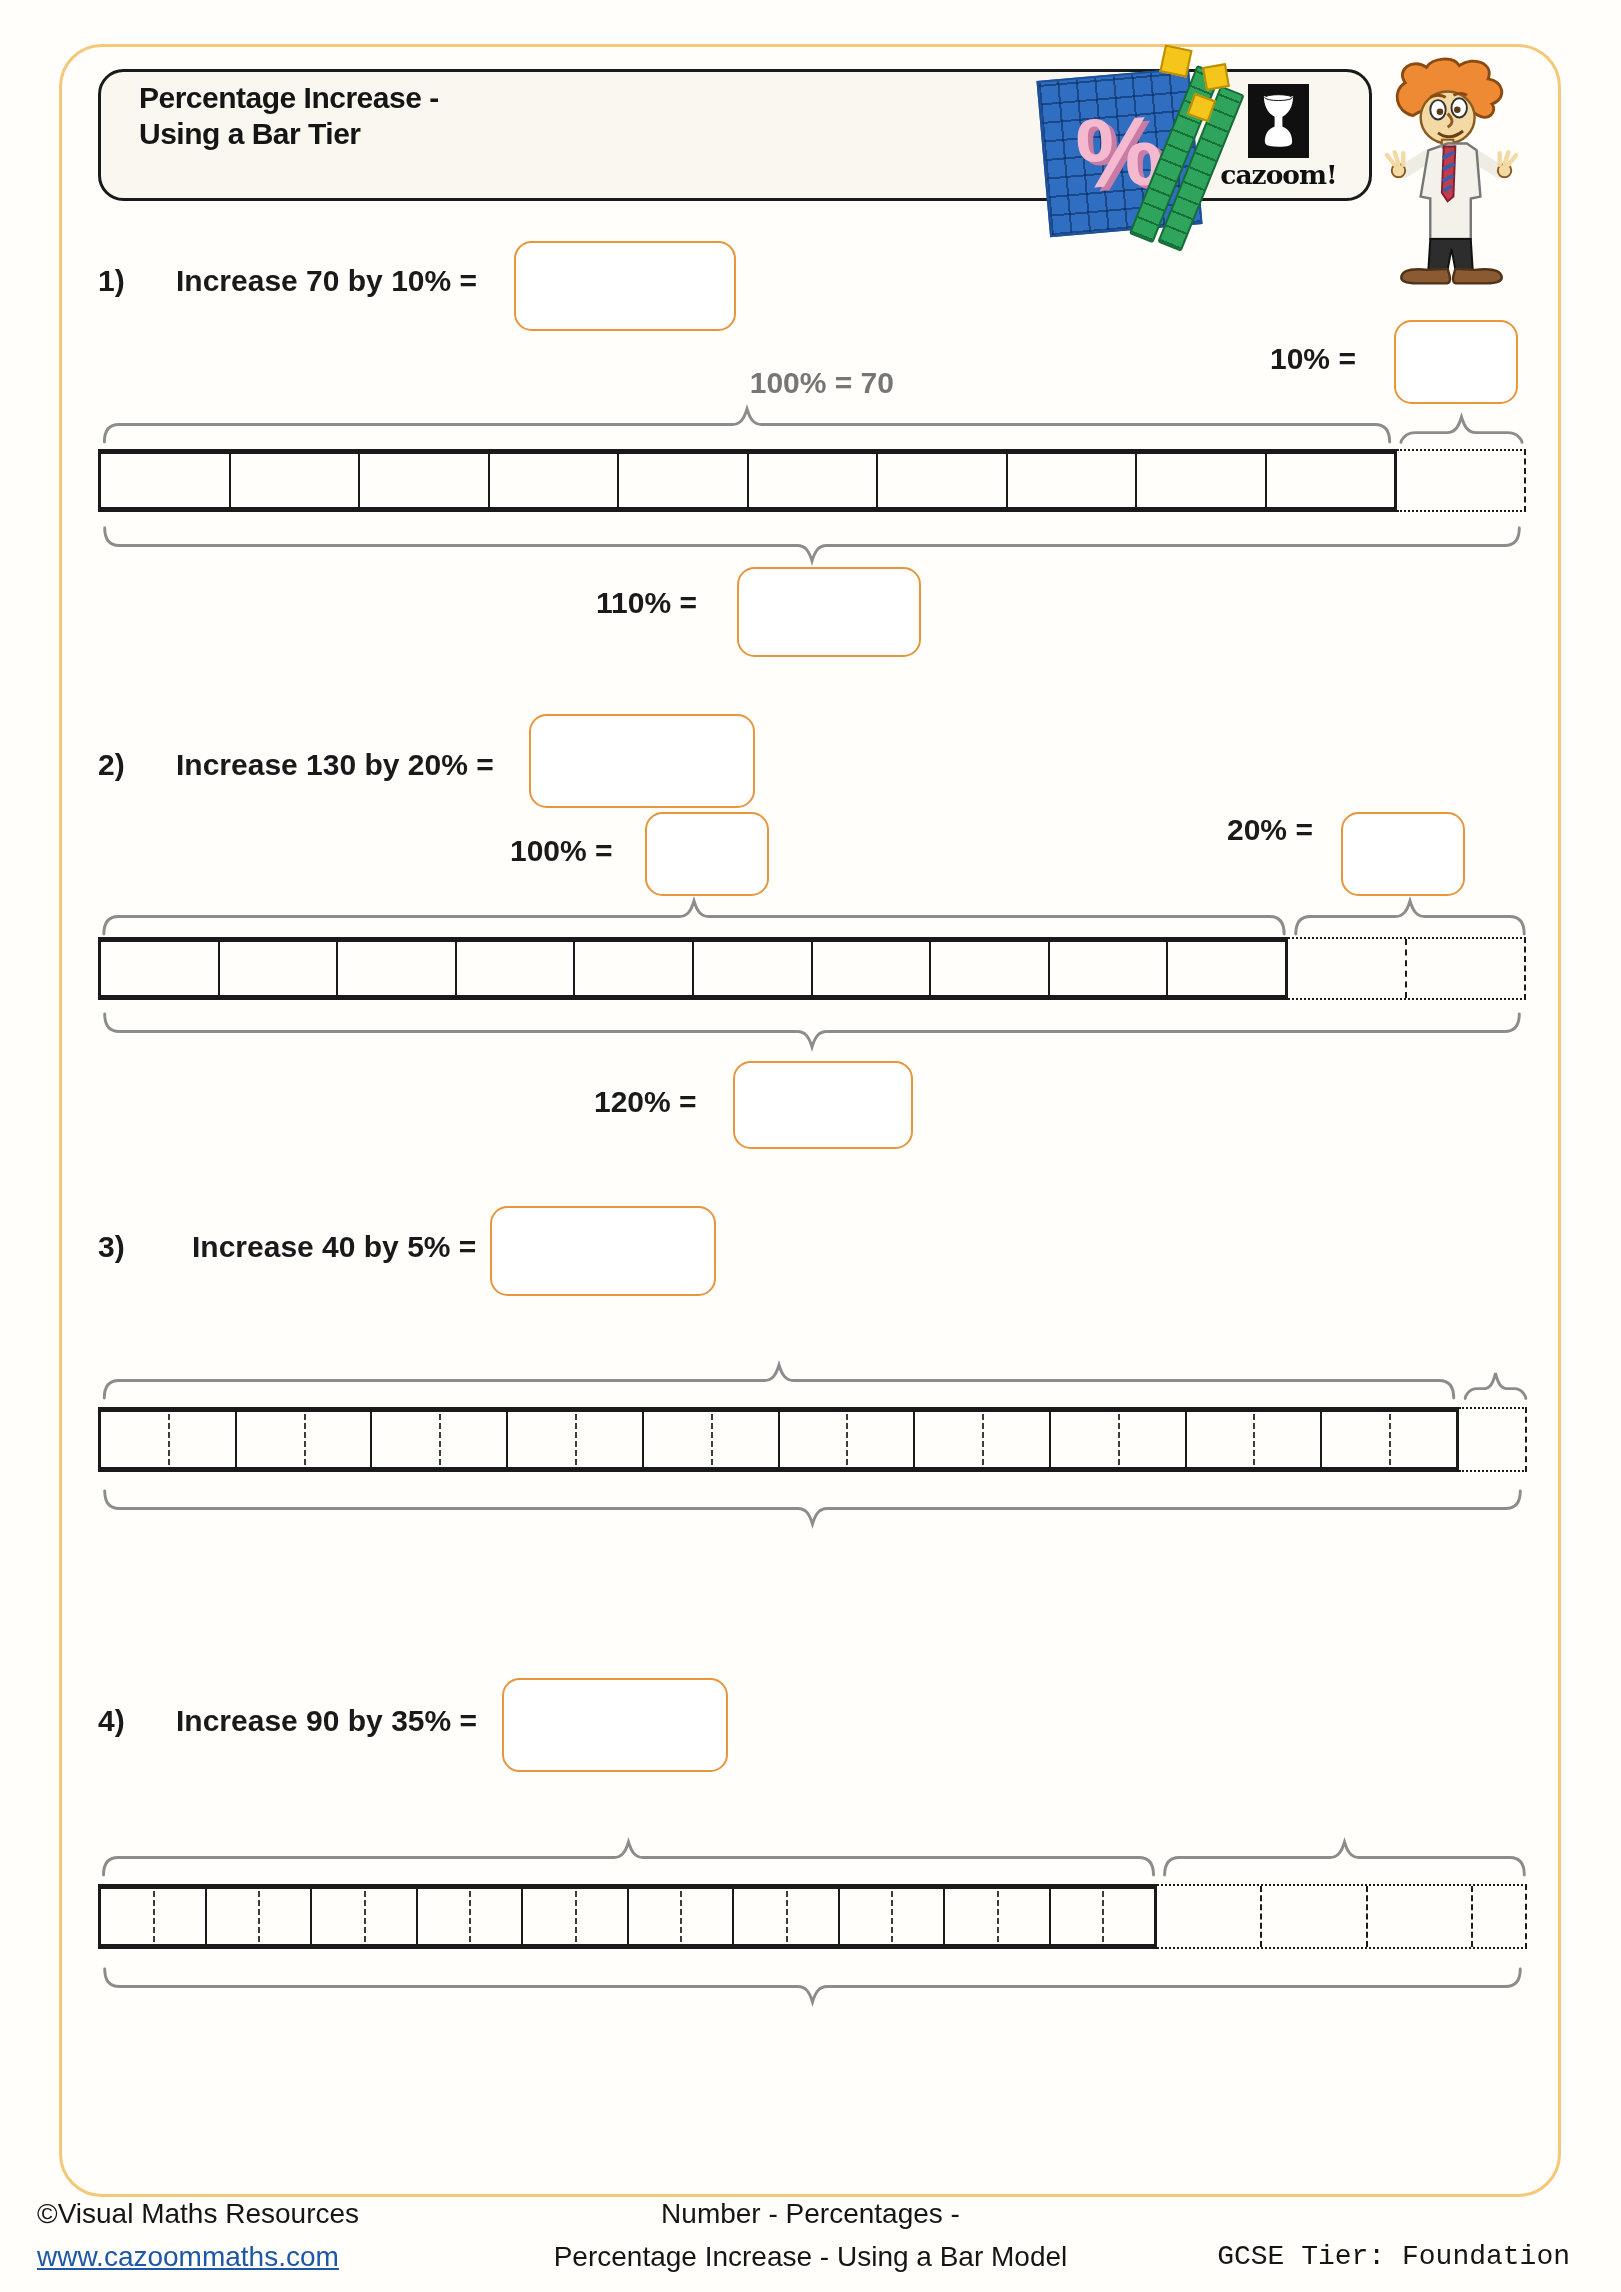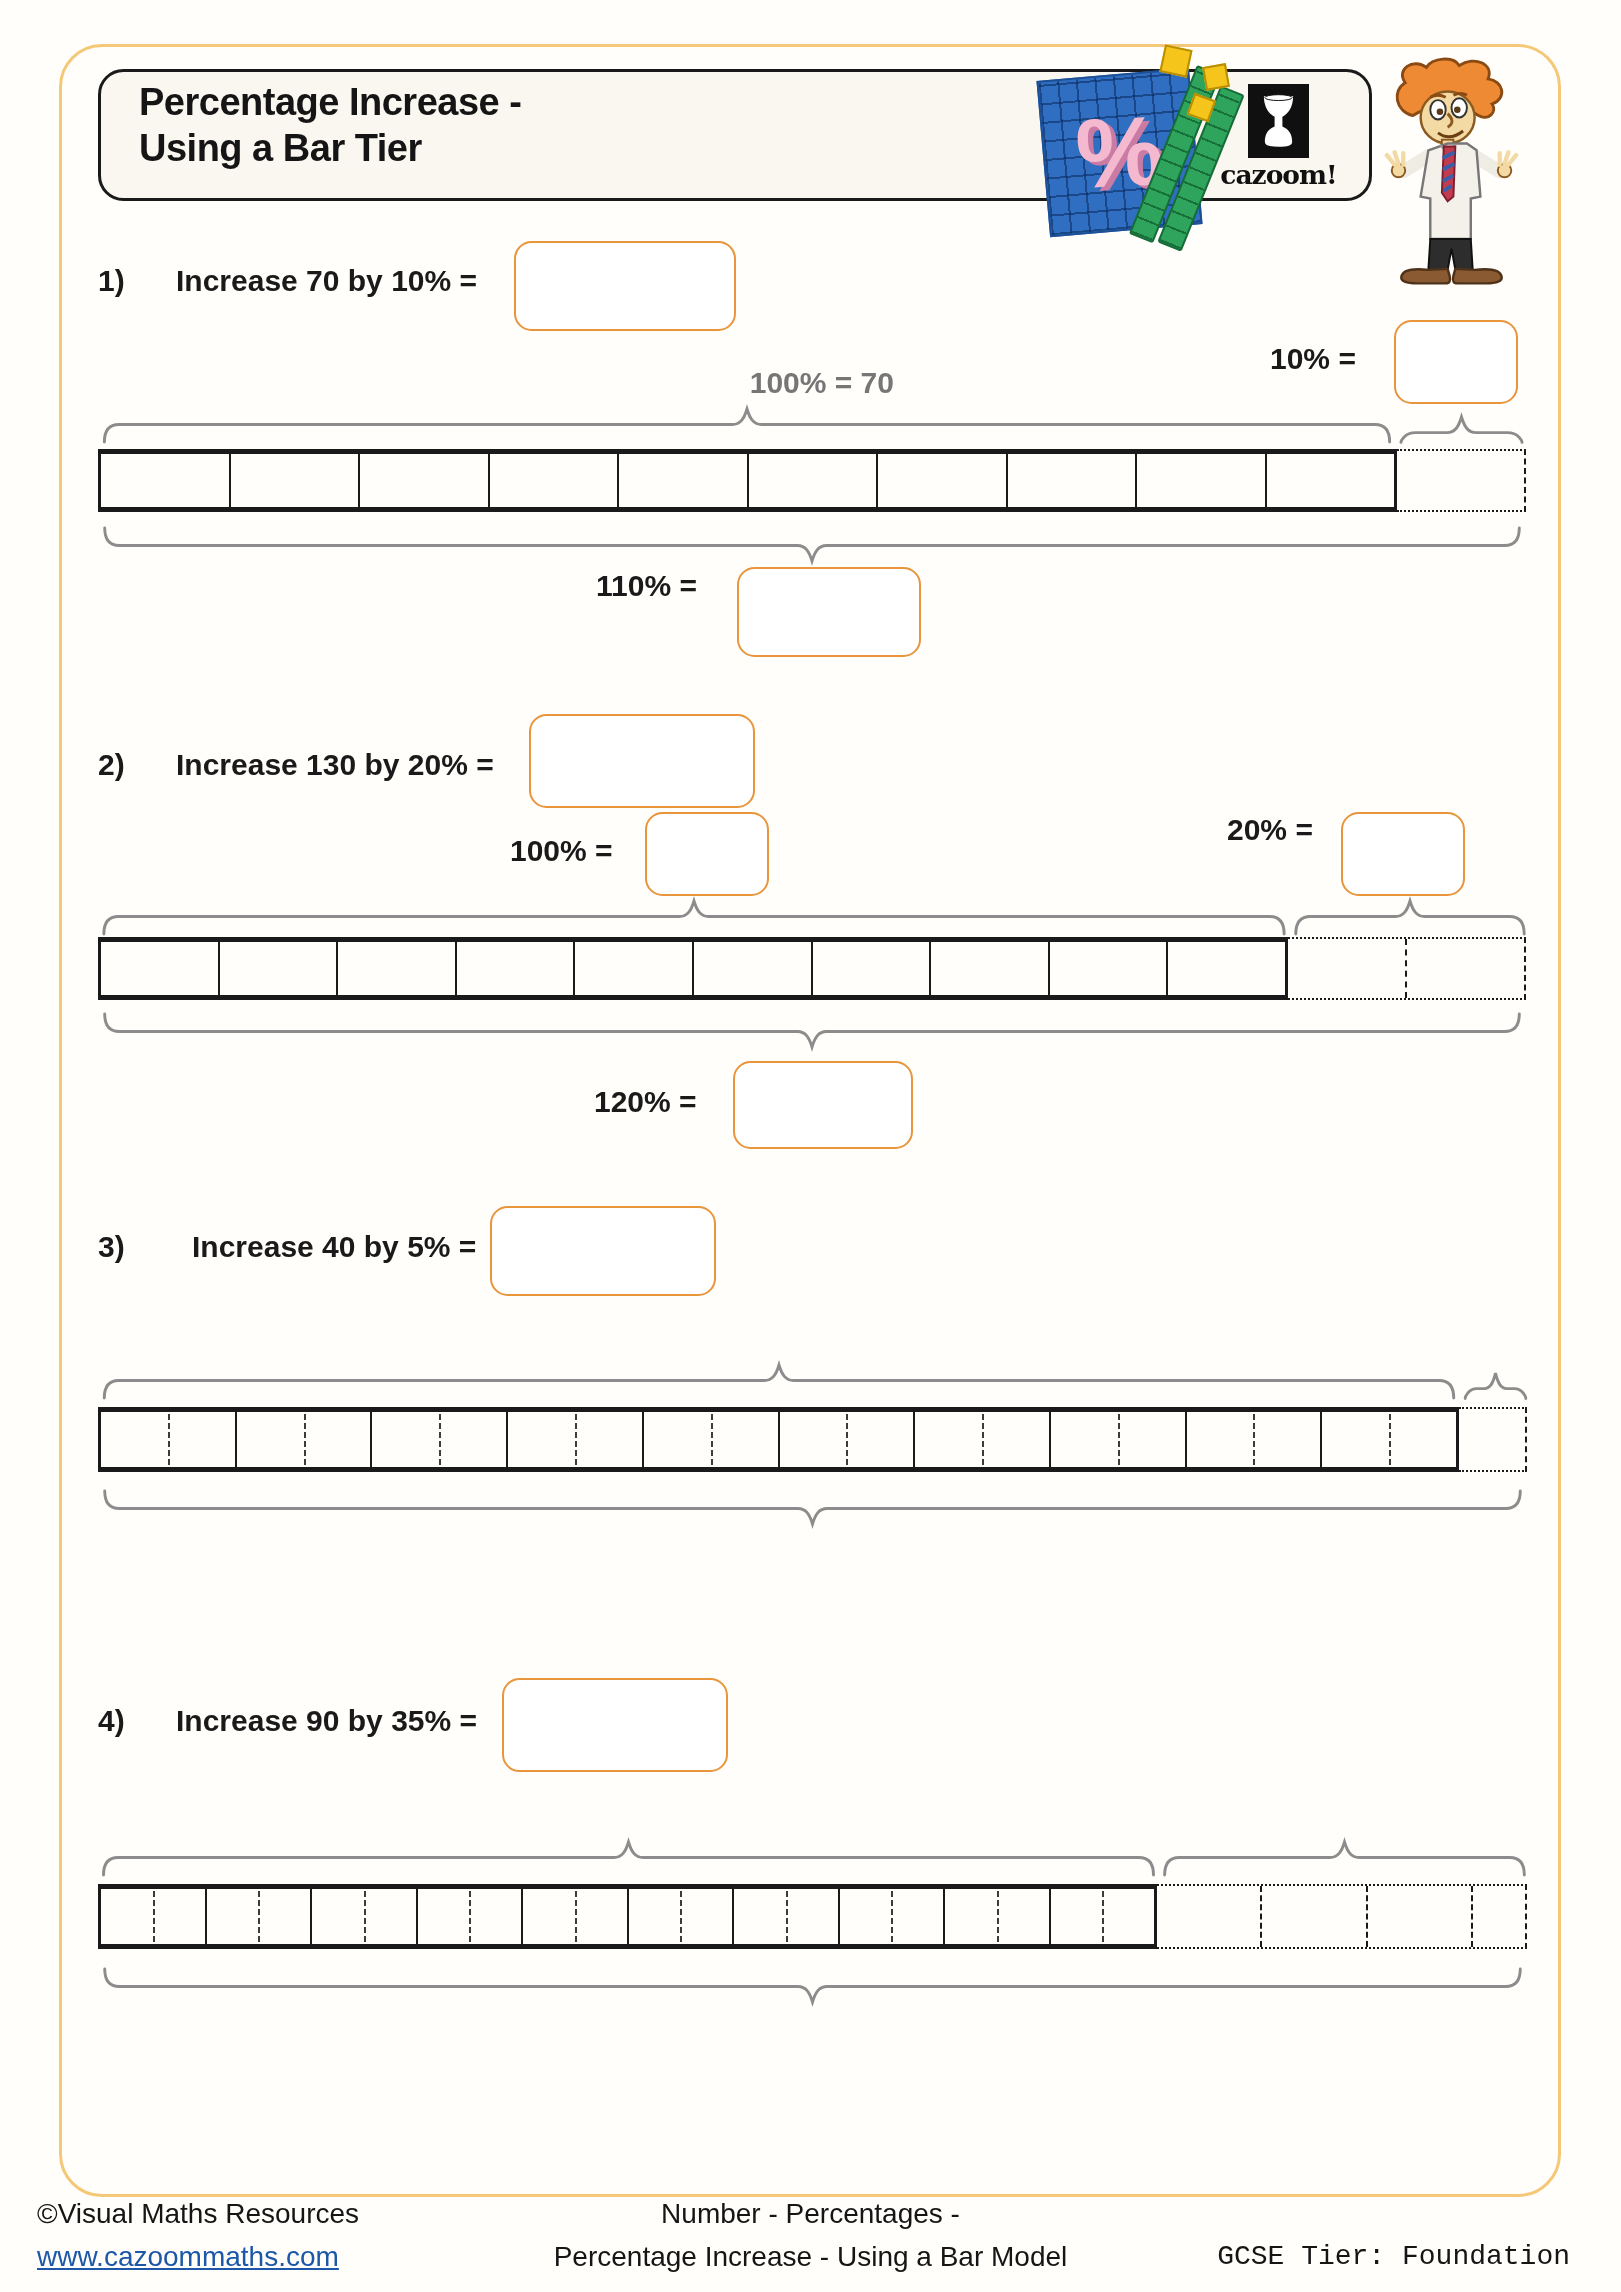--- a/index.html
+++ b/index.html
@@ -18,21 +18,21 @@
   .page-border{
     position:absolute;left:59px;top:44px;width:1496px;height:2147px;
     border:3.9px solid var(--pageborder);border-radius:43px;
   }
   
   .header-box{
     position:absolute;left:98px;top:69px;width:1268px;height:126px;
     background:#FAF7F0;border:3.9px solid var(--ink);border-radius:25.5px;z-index:1;
   }
   .title{
-    position:absolute;left:139px;top:80px;font-size:38px;font-weight:bold;
+    position:absolute;left:139px;top:80px;font-size:30px;font-weight:bold;
     line-height:1.2;letter-spacing:-0.5px;color:#151515;z-index:2;
   }
   .pct-tile{
     position:absolute;left:1043px;top:74px;width:149px;height:153px;
     background-color:#2F6EC0;
     background-image:
       repeating-linear-gradient(0deg, rgba(10,40,90,.55) 0 2px, transparent 2px 18.6px),
       repeating-linear-gradient(90deg, rgba(10,40,90,.55) 0 2px, transparent 2px 18.6px);
     border:2.9px solid #1D4F96;transform:rotate(-5deg);z-index:4;
     display:flex;align-items:center;justify-content:center;
@@ -166,21 +166,21 @@
         <div class="cell"></div>
       </div>
       <div class="tail" style="width: 129px;">
         <div class="cell" style="flex: 2 1 0%;"></div>
       </div>
     </div>
 
   <svg class="brace" style="left:98px;top:527px" width="1428" height="35" viewBox="0 0 1457 36">
       <path d="M1 1 C1 10 4 19 16 19 L713.5 19 C721.75 19 725.5 25 728.5 35 C731.5 25 735.25 19 743.5 19 L1441 19 C1453 19 1456 10 1456 1" fill="none" stroke="#8C8C8C" stroke-width="3" stroke-linecap="round"></path>
     </svg>
-  <span class="lbl" style="left:596px;top:568px">110% =</span>
+  <span class="lbl" style="left:596px;top:585px">110% =</span>
   <div class="ansbox" style="left:737px;top:567px;width:180px;height:86px"></div>
 
   <span class="lbl" style="left:98px;top:747px">2)</span>
   <span class="lbl" style="left:176px;top:747px">Increase 130 by 20% =</span>
   <div class="ansbox" style="left:529px;top:714px;width:222px;height:90px"></div>
 
   <span class="lbl" style="left:510px;top:833px">100% =</span>
   <div class="ansbox" style="left:645px;top:812px;width:120px;height:80px"></div>
   <span class="lbl" style="left:1227px;top:812px">20% =</span>
   <div class="ansbox" style="left:1341px;top:812px;width:120px;height:80px"></div>

